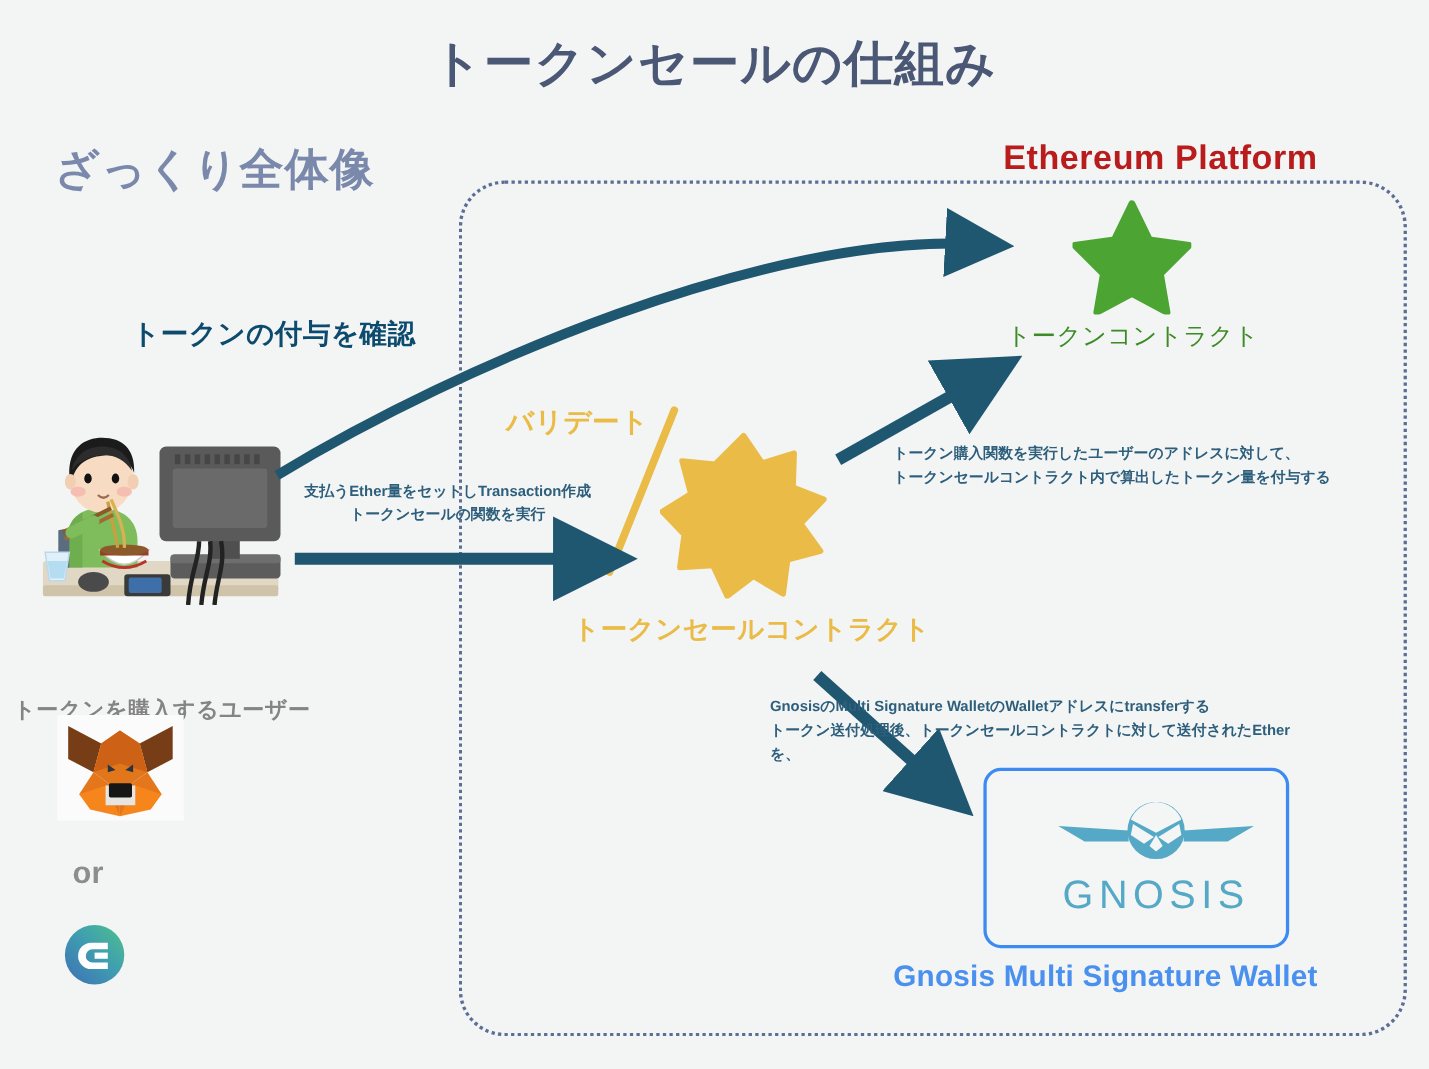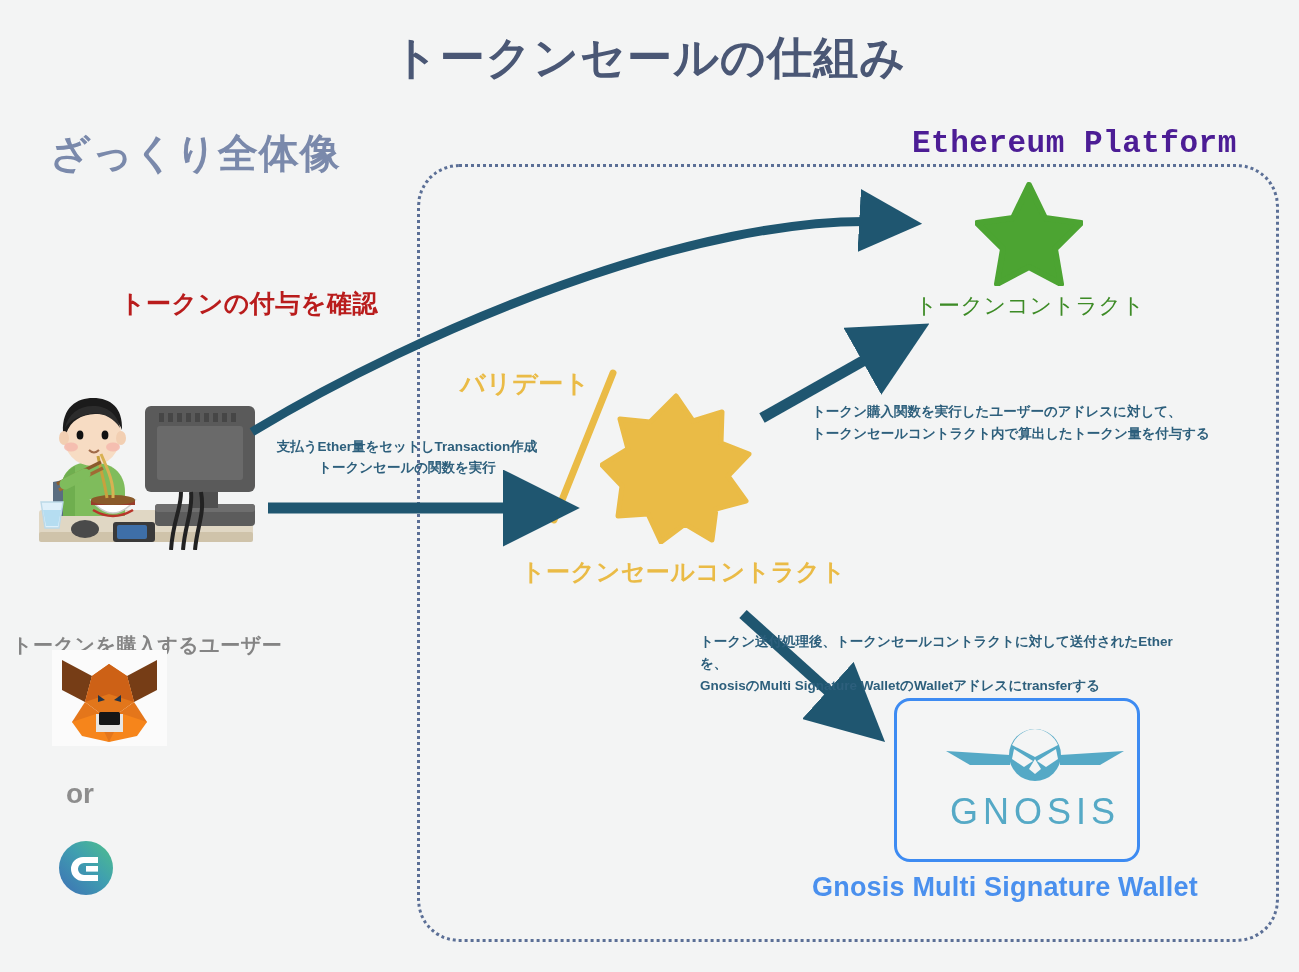--- a/index.html
+++ b/index.html
@@ -19,27 +19,26 @@
     font-size:45px;font-weight:bold;color:#4a5775;
     letter-spacing:1px;
   }
   .subtitle-left{
     left:50px;top:126px;
     font-size:40px;font-weight:bold;color:#7a89ab;
     letter-spacing:1px;
   }
   .platform-label{
     left:912px;top:126px;
-    font-size:31px;font-weight:bold;color:#4c1d95;
-    letter-spacing:.5px;
-    font-family:Liberation Mono, monospace;
+    font-size:31px;font-weight:bold;color:#b91c1c;
+    letter-spacing:.5px;
   }
   .confirm-label{
     left:120px;top:287px;
-    font-size:25px;font-weight:bold;color:#b91c1c;
+    font-size:25px;font-weight:bold;color:#0c4a6e;
     letter-spacing:.5px;
   }
   .validate-label{
     left:460px;top:367px;
     font-size:25px;font-weight:bold;color:#eabb46;
     letter-spacing:.5px;
   }
   .tx-note{
     left:262px;top:437px;width:290px;text-align:center;
     font-size:13.5px;font-weight:bold;color:#2d5f7c;
@@ -89,21 +88,21 @@
   
   .platform-frame{
     left:417px;top:164px;width:862px;height:778px;
     border:3px dotted #5b6f96;
     border-radius:42px;
     box-sizing:border-box;
   }
 
   
   .gnosis-box{
-    left:894px;top:698px;width:246px;height:164px;
+    left:894px;top:698px;width:278px;height:164px;
     border:3px solid #3d8bf2;border-radius:16px;
     background:#f4f5f5;box-sizing:border-box;
     display:flex;flex-direction:column;
     align-items:center;justify-content:center;padding-left:36px;
   }
   .gnosis-word{
     font-size:36px;color:#55a9c6;letter-spacing:5px;
     font-family:"Liberation Sans",sans-serif;margin-top:2px;
   }
 
@@ -275,22 +274,22 @@
     <div>支払うEther量をセットしTransaction作成</div>
     <div>トークンセールの関数を実行</div>
   </div>
 
   <div class="abs grant-note">
     <div>トークン購入関数を実行したユーザーのアドレスに対して、</div>
     <div>トークンセールコントラクト内で算出したトークン量を付与する</div>
   </div>
 
   <div class="abs transfer-note">
+    <div>GnosisのMulti Signature WalletのWalletアドレスにtransferする</div>
     <div>トークン送付処理後、トークンセールコントラクトに対して送付されたEtherを、</div>
-    <div>GnosisのMulti Signature WalletのWalletアドレスにtransferする</div>
   </div>
 
   <div class="abs gnosis-box">
     <div>
       <svg width="190" height="58" viewBox="0 0 190 58">
 
         <path d="M6 24 L70 28 L70 38 L30 38 Z" fill="#55a9c6"></path>
 
         <path d="M184 24 L120 28 L120 38 L160 38 Z" fill="#55a9c6"></path>
 

